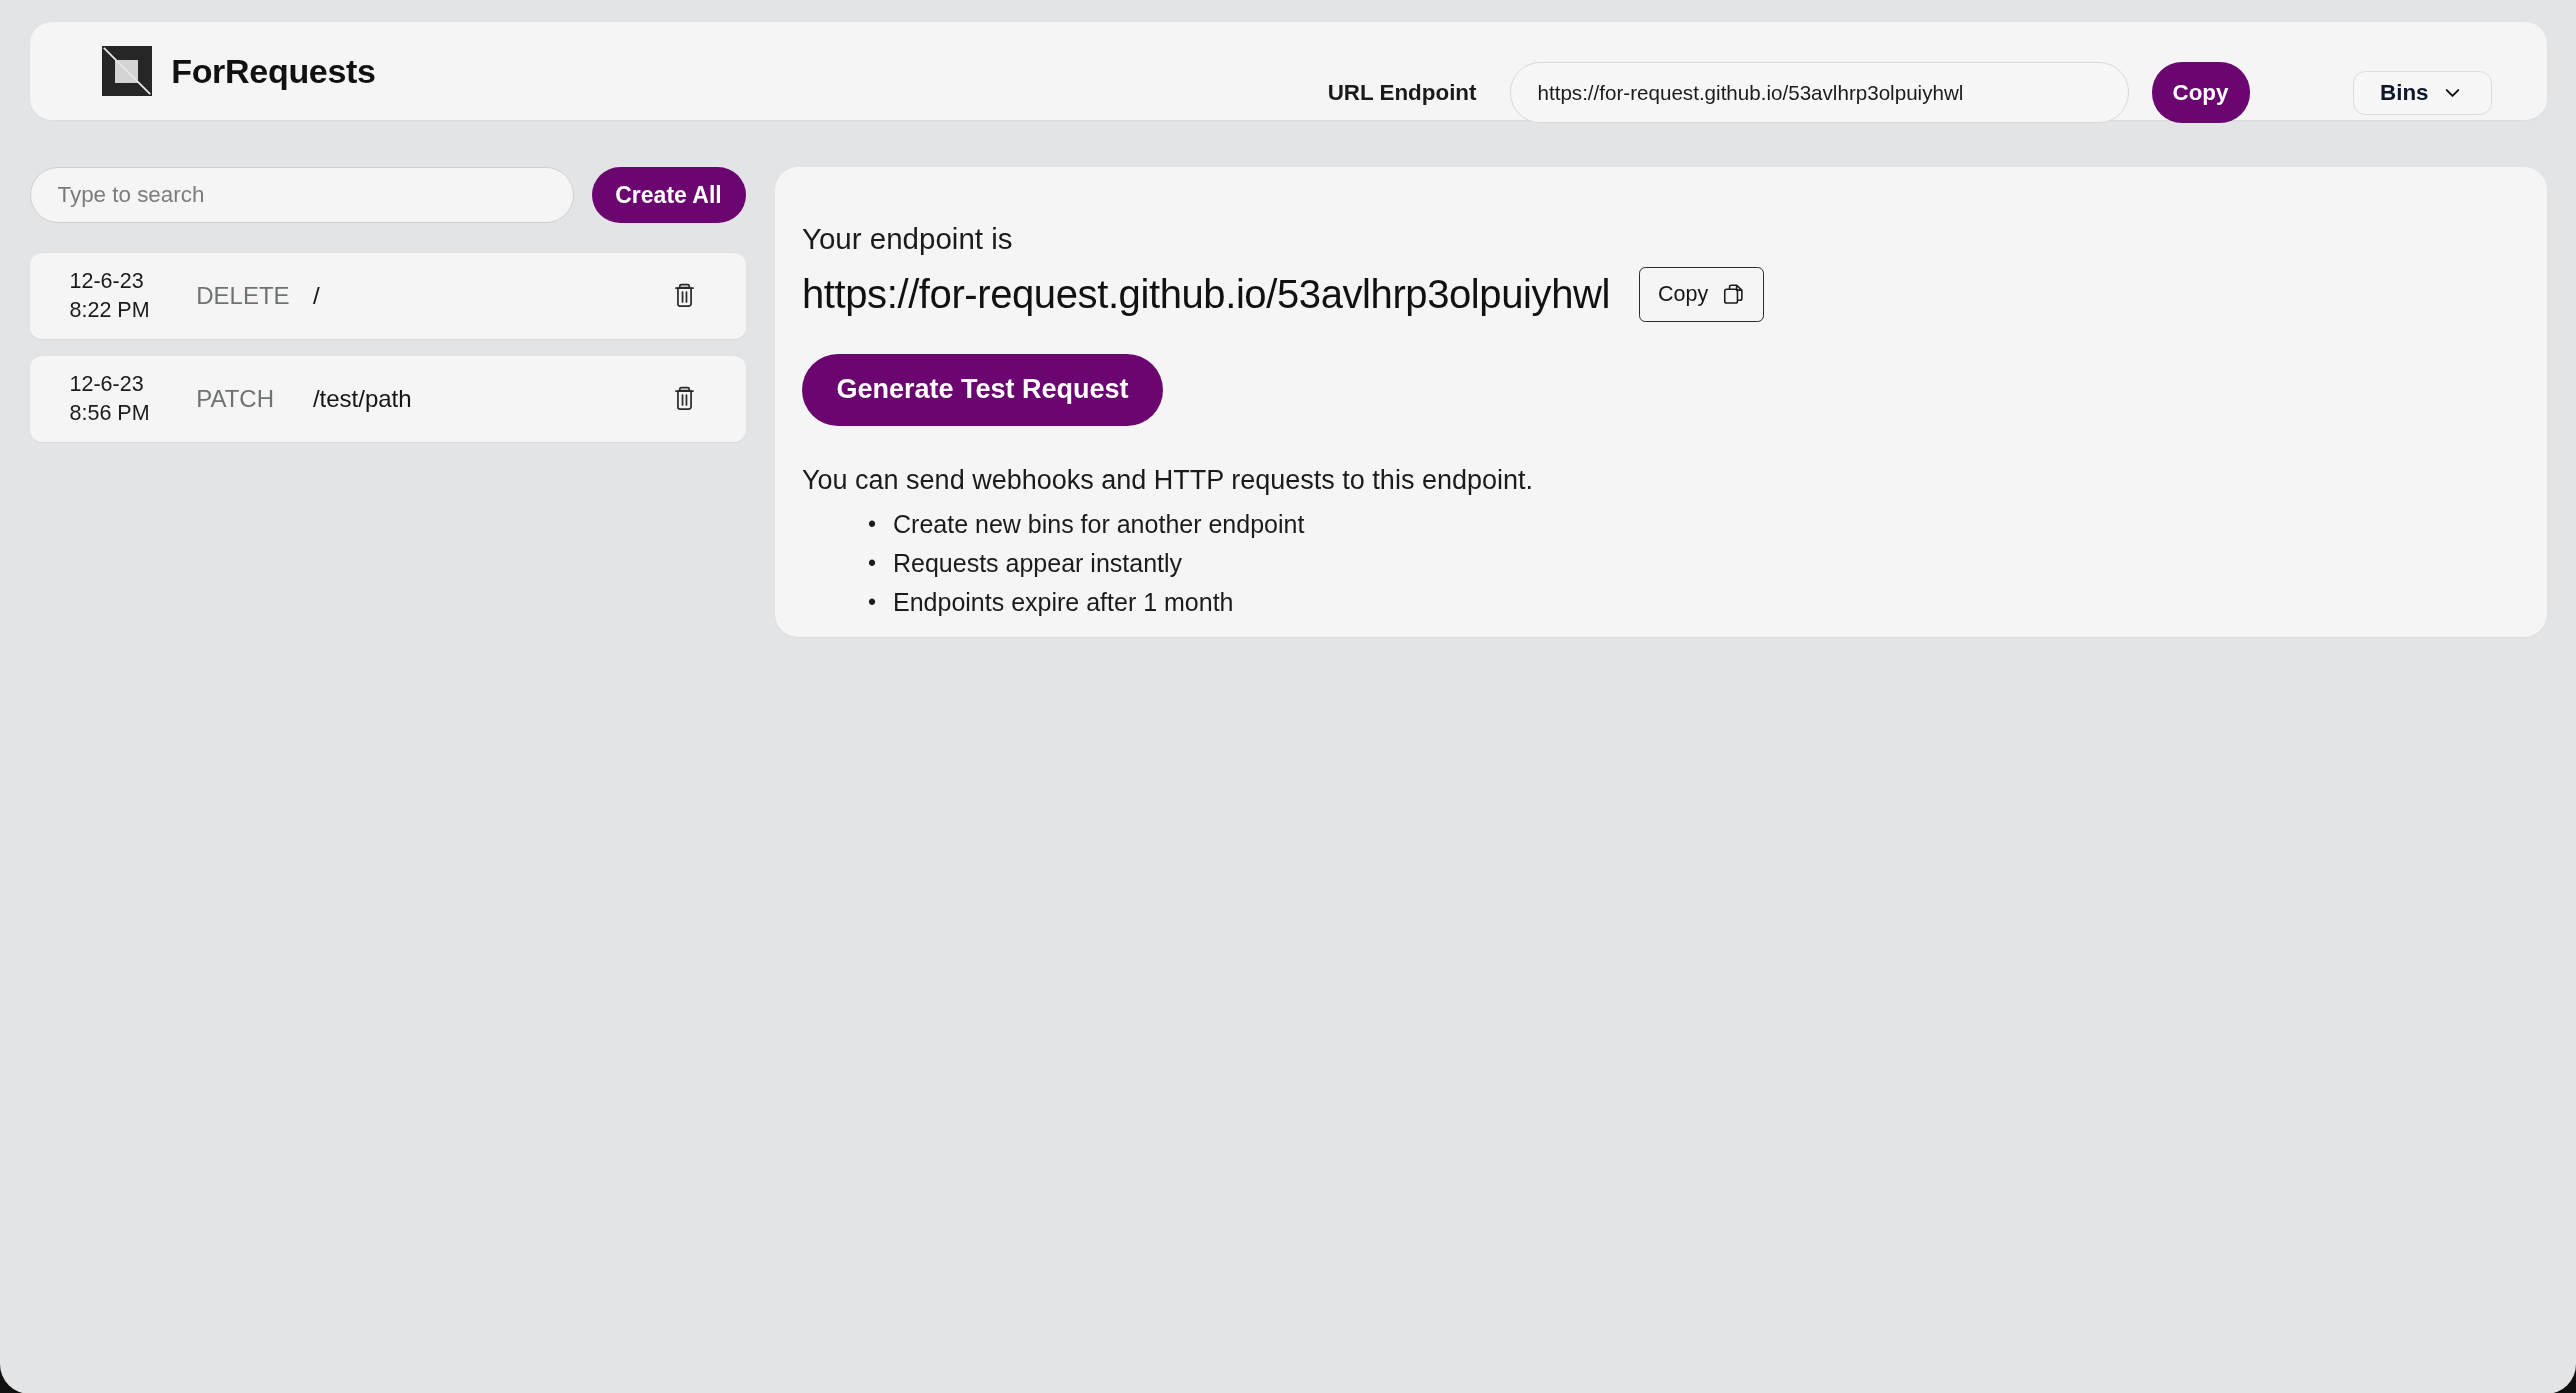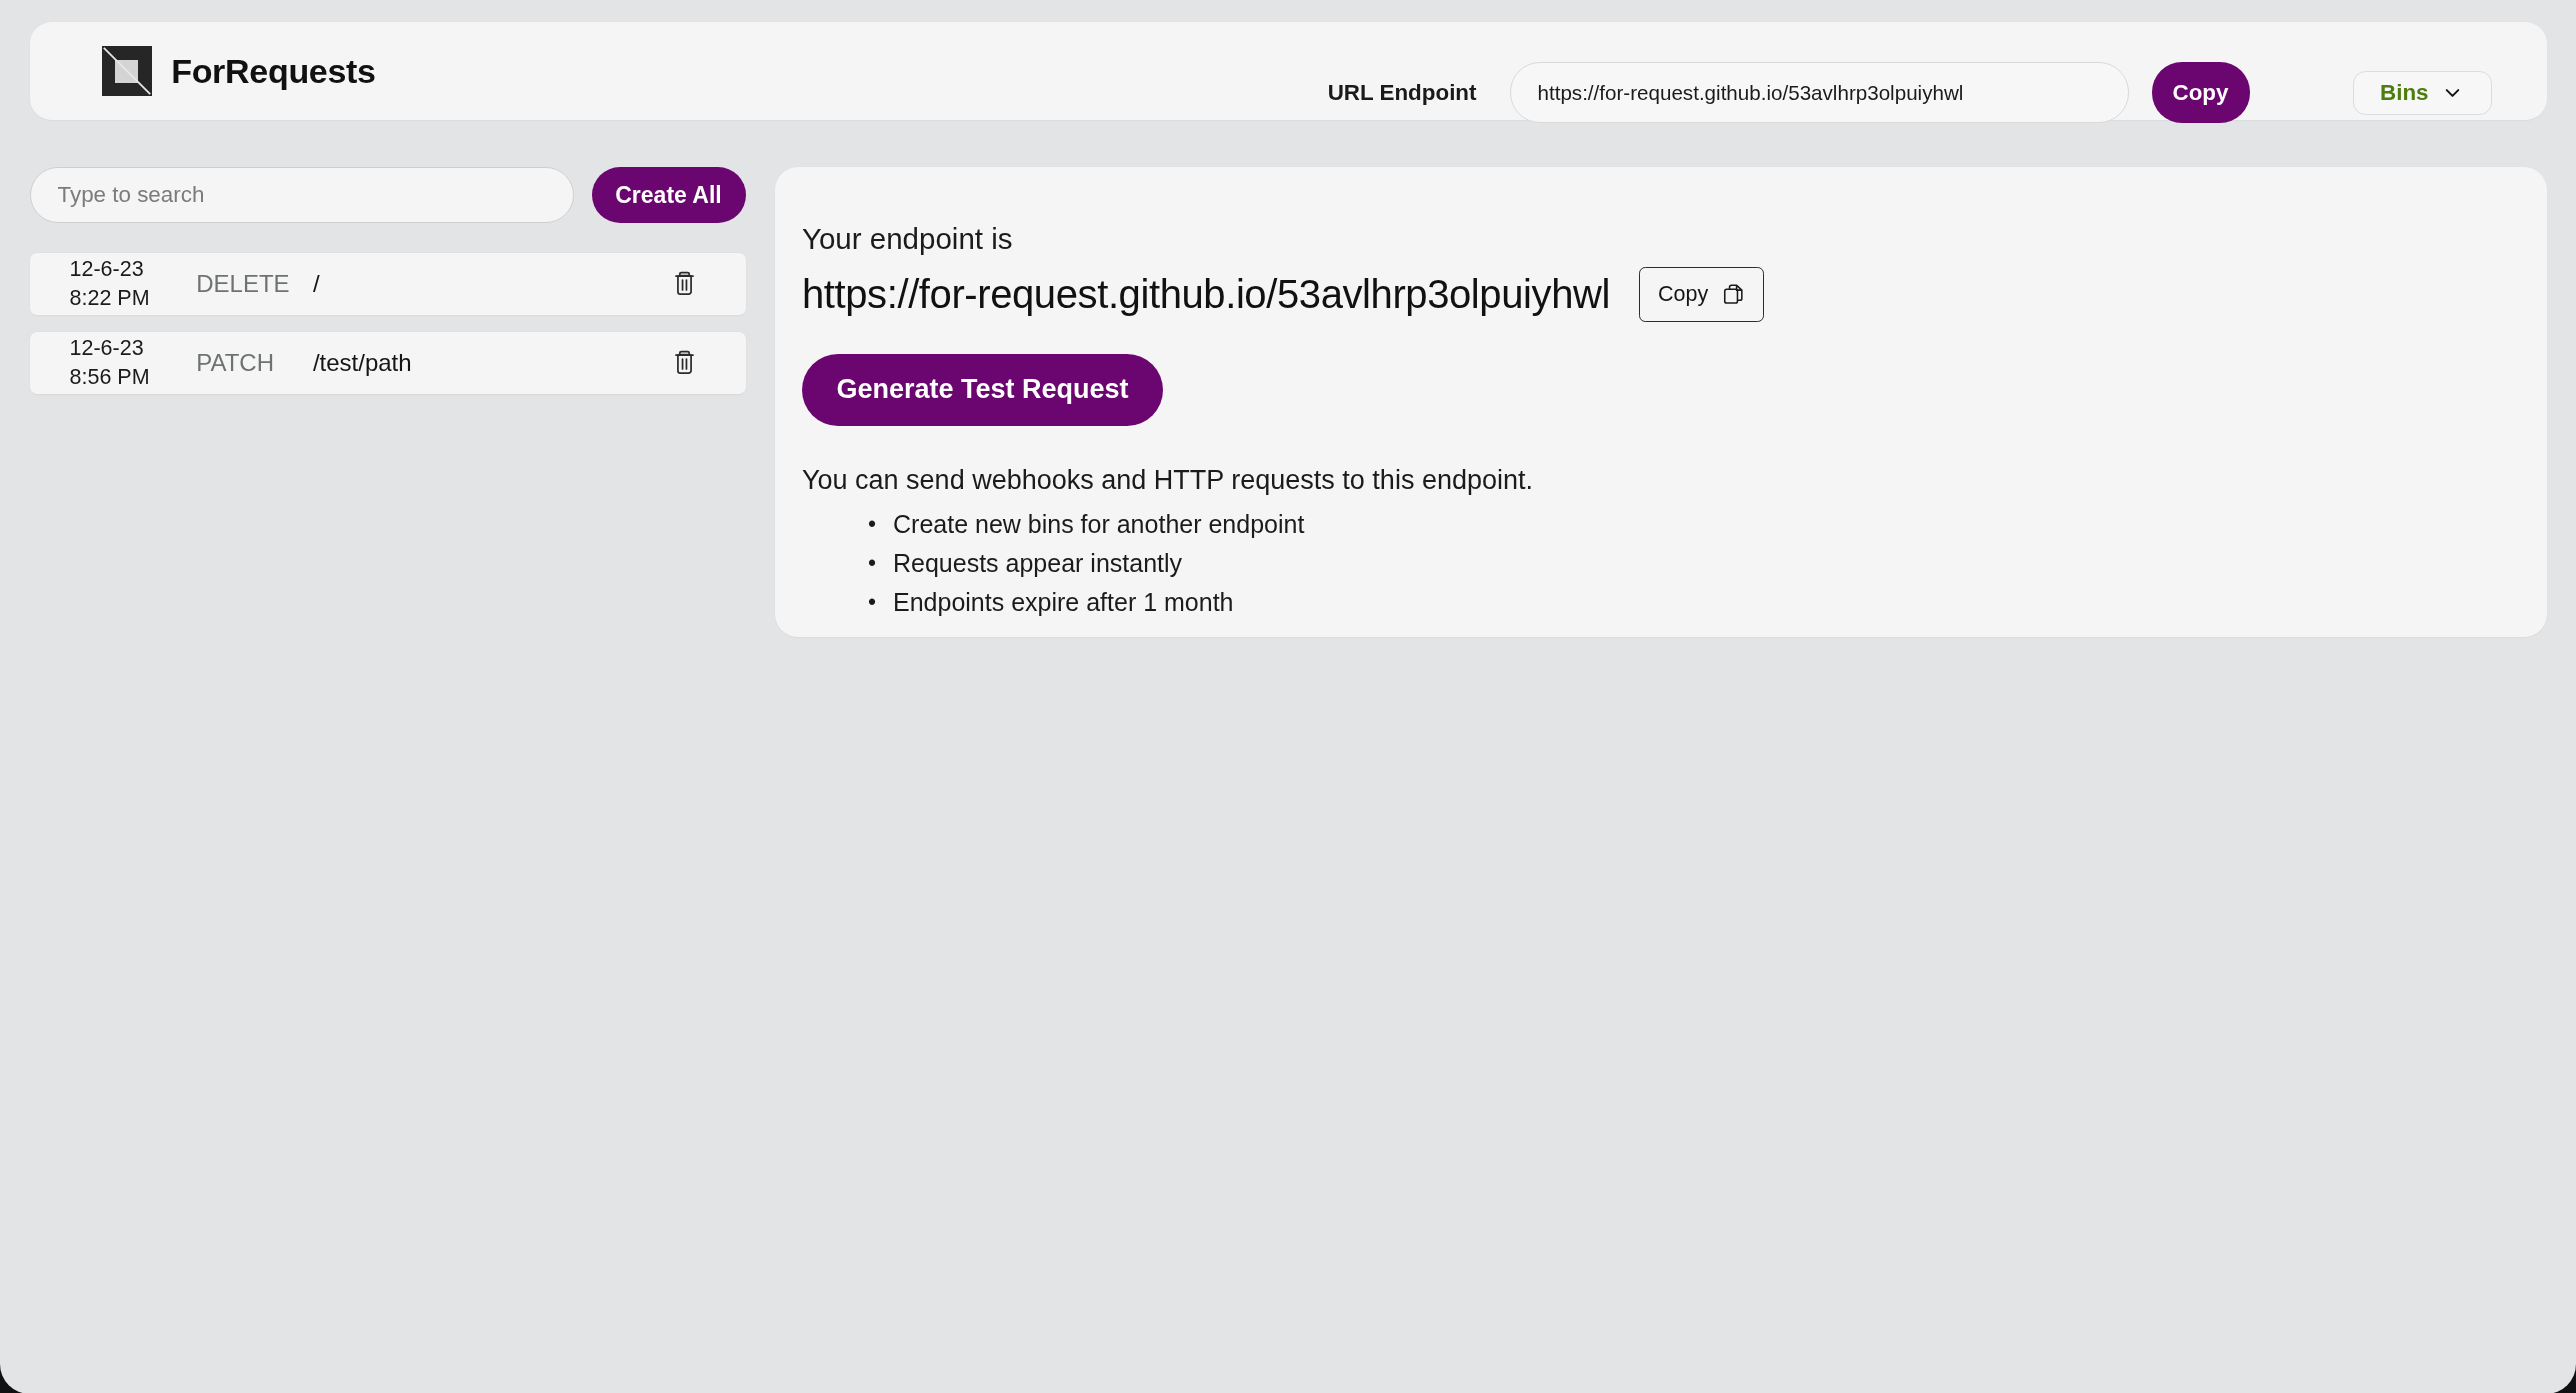--- a/index.html
+++ b/index.html
@@ -119,21 +119,21 @@
     font-weight: 700;
     cursor: pointer;
   }
 
   #bins-button {
     margin-left: 103px;
     width: 139px; height: 44px;
     border: 0.9px solid #dcdcdc;
     border-radius: 12.5px;
     background: #f7f7f7;
-    color: #4d7c0f;
+    color: #0f172a;
     font-family: "Liberation Sans", sans-serif;
     font-size: 22.4px;
     font-weight: 700;
     cursor: pointer;
     display: flex;
     align-items: center;
     justify-content: center;
     gap: 12.5px;
   }
 
@@ -177,23 +177,23 @@
 
   #request-list {
     margin-top: 30px;
     display: flex;
     flex-direction: column;
     gap: 17px;
   }
 
   .request-item {
     width: 716px;
-    height: 62px;
+    height: 86px;
     background: #f5f5f5;
-    border-radius: 7px;
+    border-radius: 12px;
     display: flex;
     align-items: center;
     cursor: pointer;
     box-shadow: 0 0.9px 1.8px rgba(0,0,0,0.05);
   }
 
   .req-time {
     margin-left: 40px;
     width: 107px;
     flex: none;

